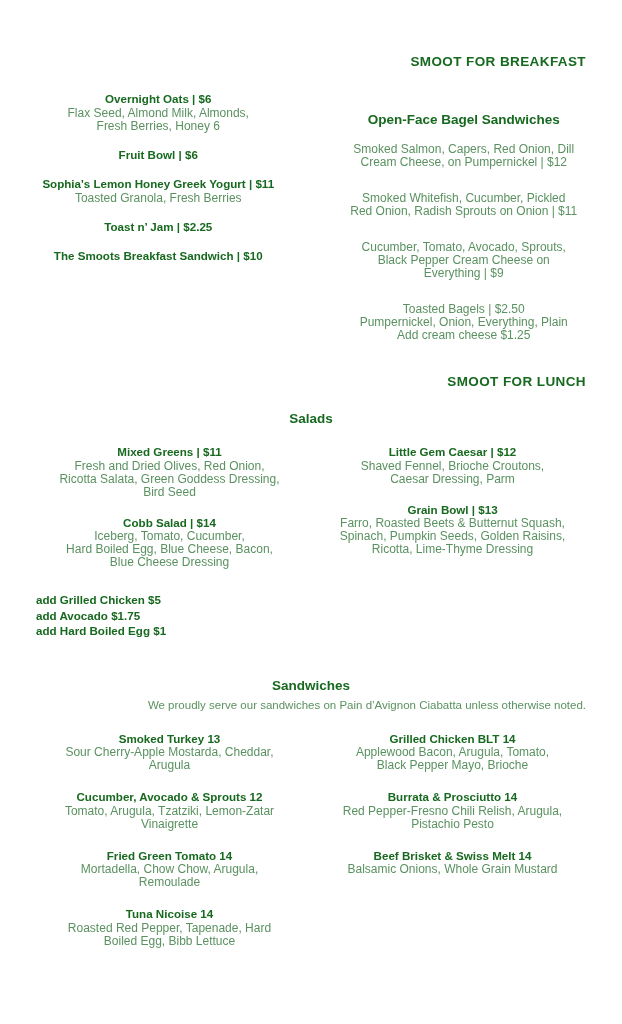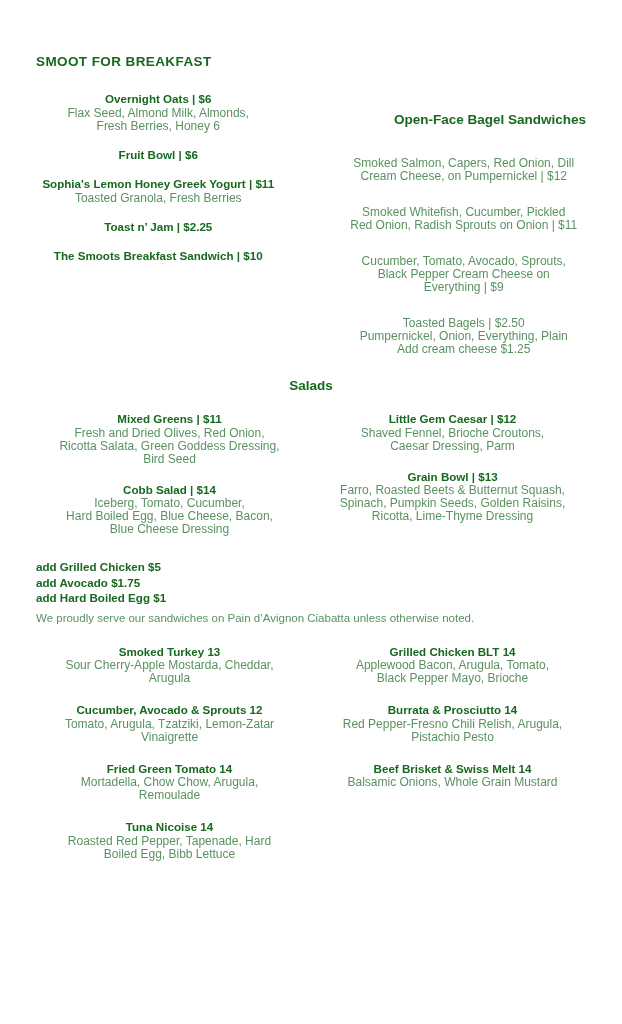--- a/index.html
+++ b/index.html
@@ -18,36 +18,36 @@
     position: relative;
     width: 622px;
     height: 1024px;
     background: #ffffff;
     box-sizing: border-box;
     padding: 0 36px;
   }
 
   
   .section-title {
-    text-align: left;
+    text-align: right;
     font-weight: bold;
     font-size: 13.5px;
     letter-spacing: 0.4px;
     color: #17691f;
     margin: 0;
   }
   .group-title {
     text-align: center;
     font-weight: bold;
     font-size: 13.5px;
     color: #17691f;
     margin: 0;
   }
   .group-sub {
-    text-align: left;
+    text-align: right;
     font-size: 11.5px;
     color: #5a9160;
     margin: 0;
     line-height: 15px;
   }
   .item {
     text-align: center;
     margin: 0;
   }
   .item-name {
@@ -82,21 +82,21 @@
     box-sizing: border-box;
   }
   .col-left  { padding-right: 8px; }
   .col-right { padding-left: 8px; }
 
   .sec-breakfast-title { margin-top: 54px; }
   .breakfast-cols      { margin-top: 22px; gap: 45px; }
   .breakfast-cols .col-right { padding-top: 21px; }
   .breakfast-cols .item + .item { margin-top: 14px; }
   .breakfast-cols .col-right .item + .item { margin-top: 23px; }
-  .bagel-heading { margin-bottom: 30px; text-align: right; }
+  .bagel-heading { margin-bottom: 16px; }
 
   .sec-lunch-title { margin-top: 32px; }
   .salads-title    { margin-top: 22px; }
   .salad-cols      { margin-top: 18px; }
   .salad-cols .col-right { padding-top: 0px; }
   .salad-cols .item + .item { margin-top: 16px; }
   .addons-block { margin-top: 23px; }
 
   .sandwiches-title { margin-top: 39px; }
   .sandwiches-sub   { margin-top: 5px; }
@@ -145,20 +145,21 @@
       <div class="item">
         <span class="item-desc">Cucumber, Tomato, Avocado, Sprouts,<br>Black Pepper Cream Cheese on<br>Everything | $9</span>
       </div>
       <div class="item">
         <span class="item-desc">Toasted Bagels | $2.50<br>Pumpernickel, Onion, Everything, Plain<br>Add cream cheese $1.25</span>
       </div>
     </div>
 
   </div>
 
+  <h1 class="section-title sec-lunch-title">SMOOT FOR LUNCH</h1>
 
   <h2 class="group-title salads-title">Salads</h2>
 
   <div class="cols salad-cols">
 
     <div class="col col-left">
       <div class="item">
         <span class="item-name">Mixed Greens | $11</span>
         <span class="item-desc">Fresh and Dried Olives, Red Onion,<br>Ricotta Salata, Green Goddess Dressing,<br>Bird Seed</span>
       </div>
@@ -176,20 +177,21 @@
       <div class="item">
         <span class="item-name">Grain Bowl | $13</span>
         <span class="item-desc">Farro, Roasted Beets &amp; Butternut Squash,<br>Spinach, Pumpkin Seeds, Golden Raisins,<br>Ricotta, Lime-Thyme Dressing</span>
       </div>
     </div>
 
   </div>
 
   <p class="addons addons-block">add Grilled Chicken $5<br>add Avocado $1.75<br>add Hard Boiled Egg $1</p>
 
+  <h2 class="group-title sandwiches-title">Sandwiches</h2>
   <p class="group-sub sandwiches-sub">We proudly serve our sandwiches on Pain d’Avignon Ciabatta unless otherwise noted.</p>
 
   <div class="cols sandwich-cols">
 
     <div class="col col-left">
       <div class="item">
         <span class="item-name">Smoked Turkey 13</span>
         <span class="item-desc">Sour Cherry-Apple Mostarda, Cheddar,<br>Arugula</span>
       </div>
       <div class="item">

